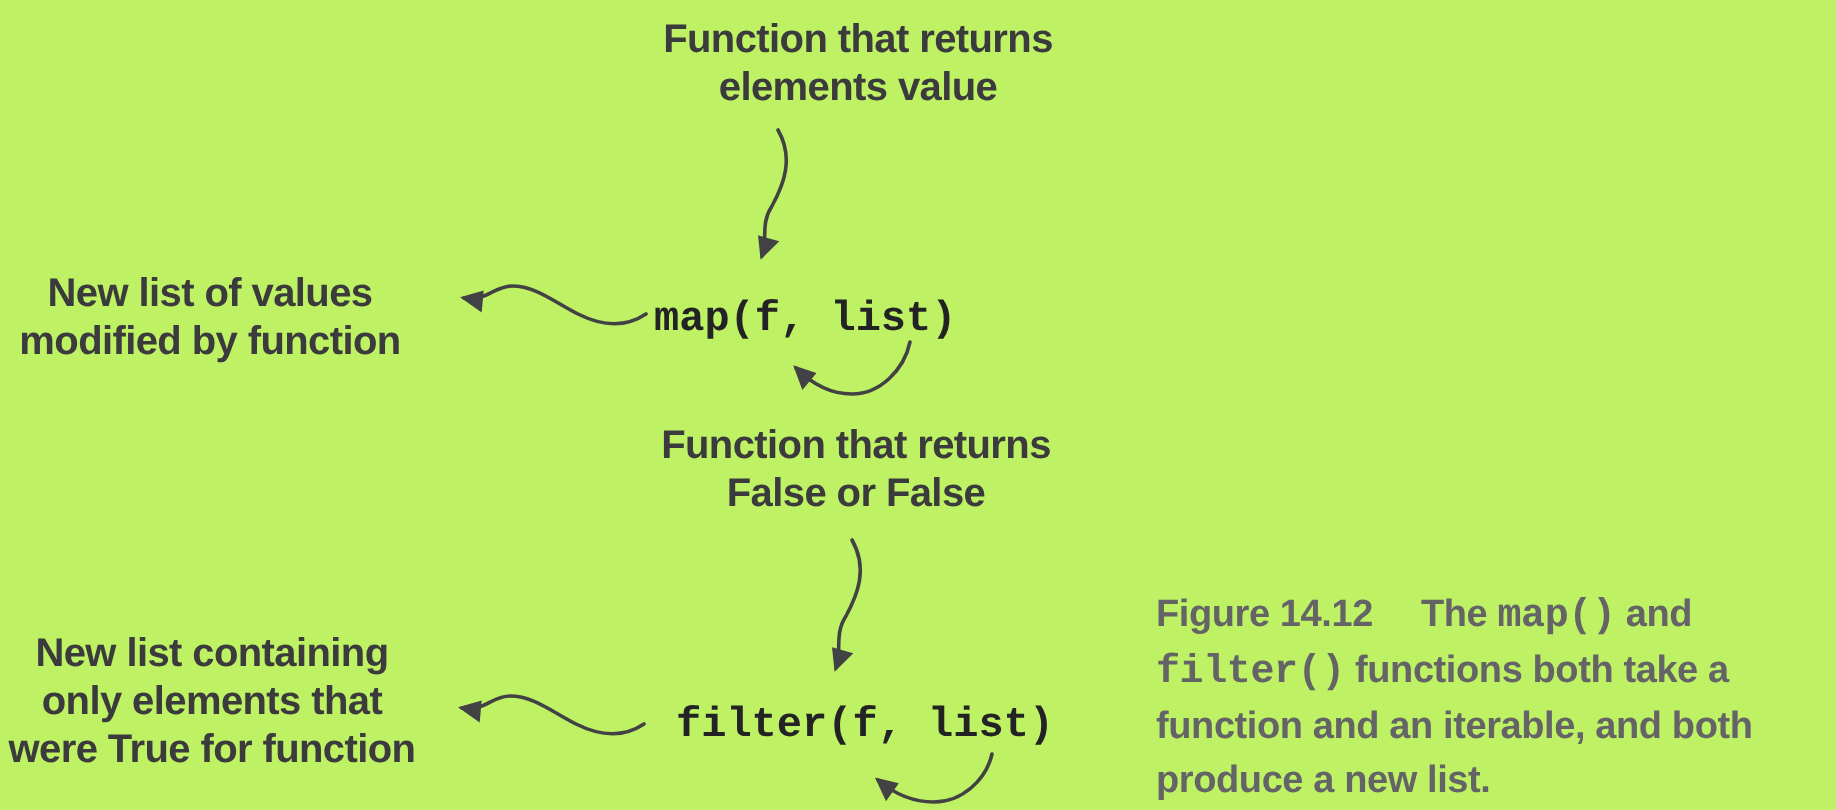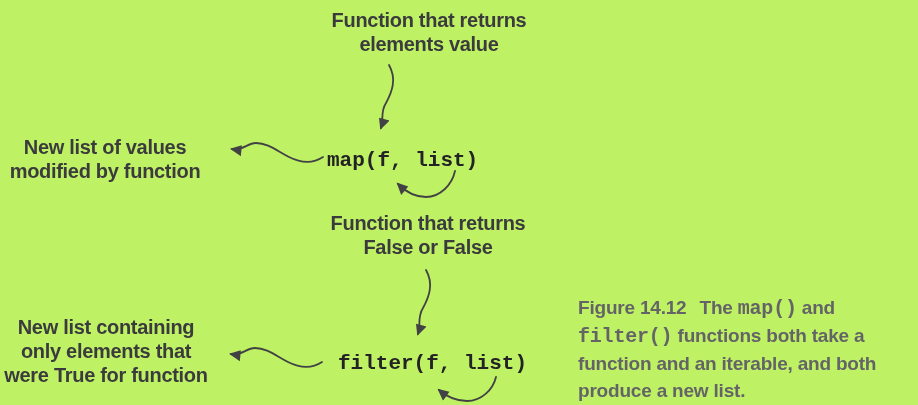--- a/index.html
+++ b/index.html
@@ -57,21 +57,21 @@
     left: 578px;
     top: 294px;
     width: 320px;
     color: #646467;
     font-weight: bold;
     font-size: 19px;
     line-height: 27px;
     letter-spacing: -0.2px;
   }
   .caption .figure-label {
-    margin-right: 13px;
+    margin-right: 24px;
   }
   .caption .mono {
     font-family: "Liberation Mono", "DejaVu Sans Mono", monospace;
     font-weight: bold;
     font-size: 20px;
   }
 </style>
 </head>
 <body>
 

